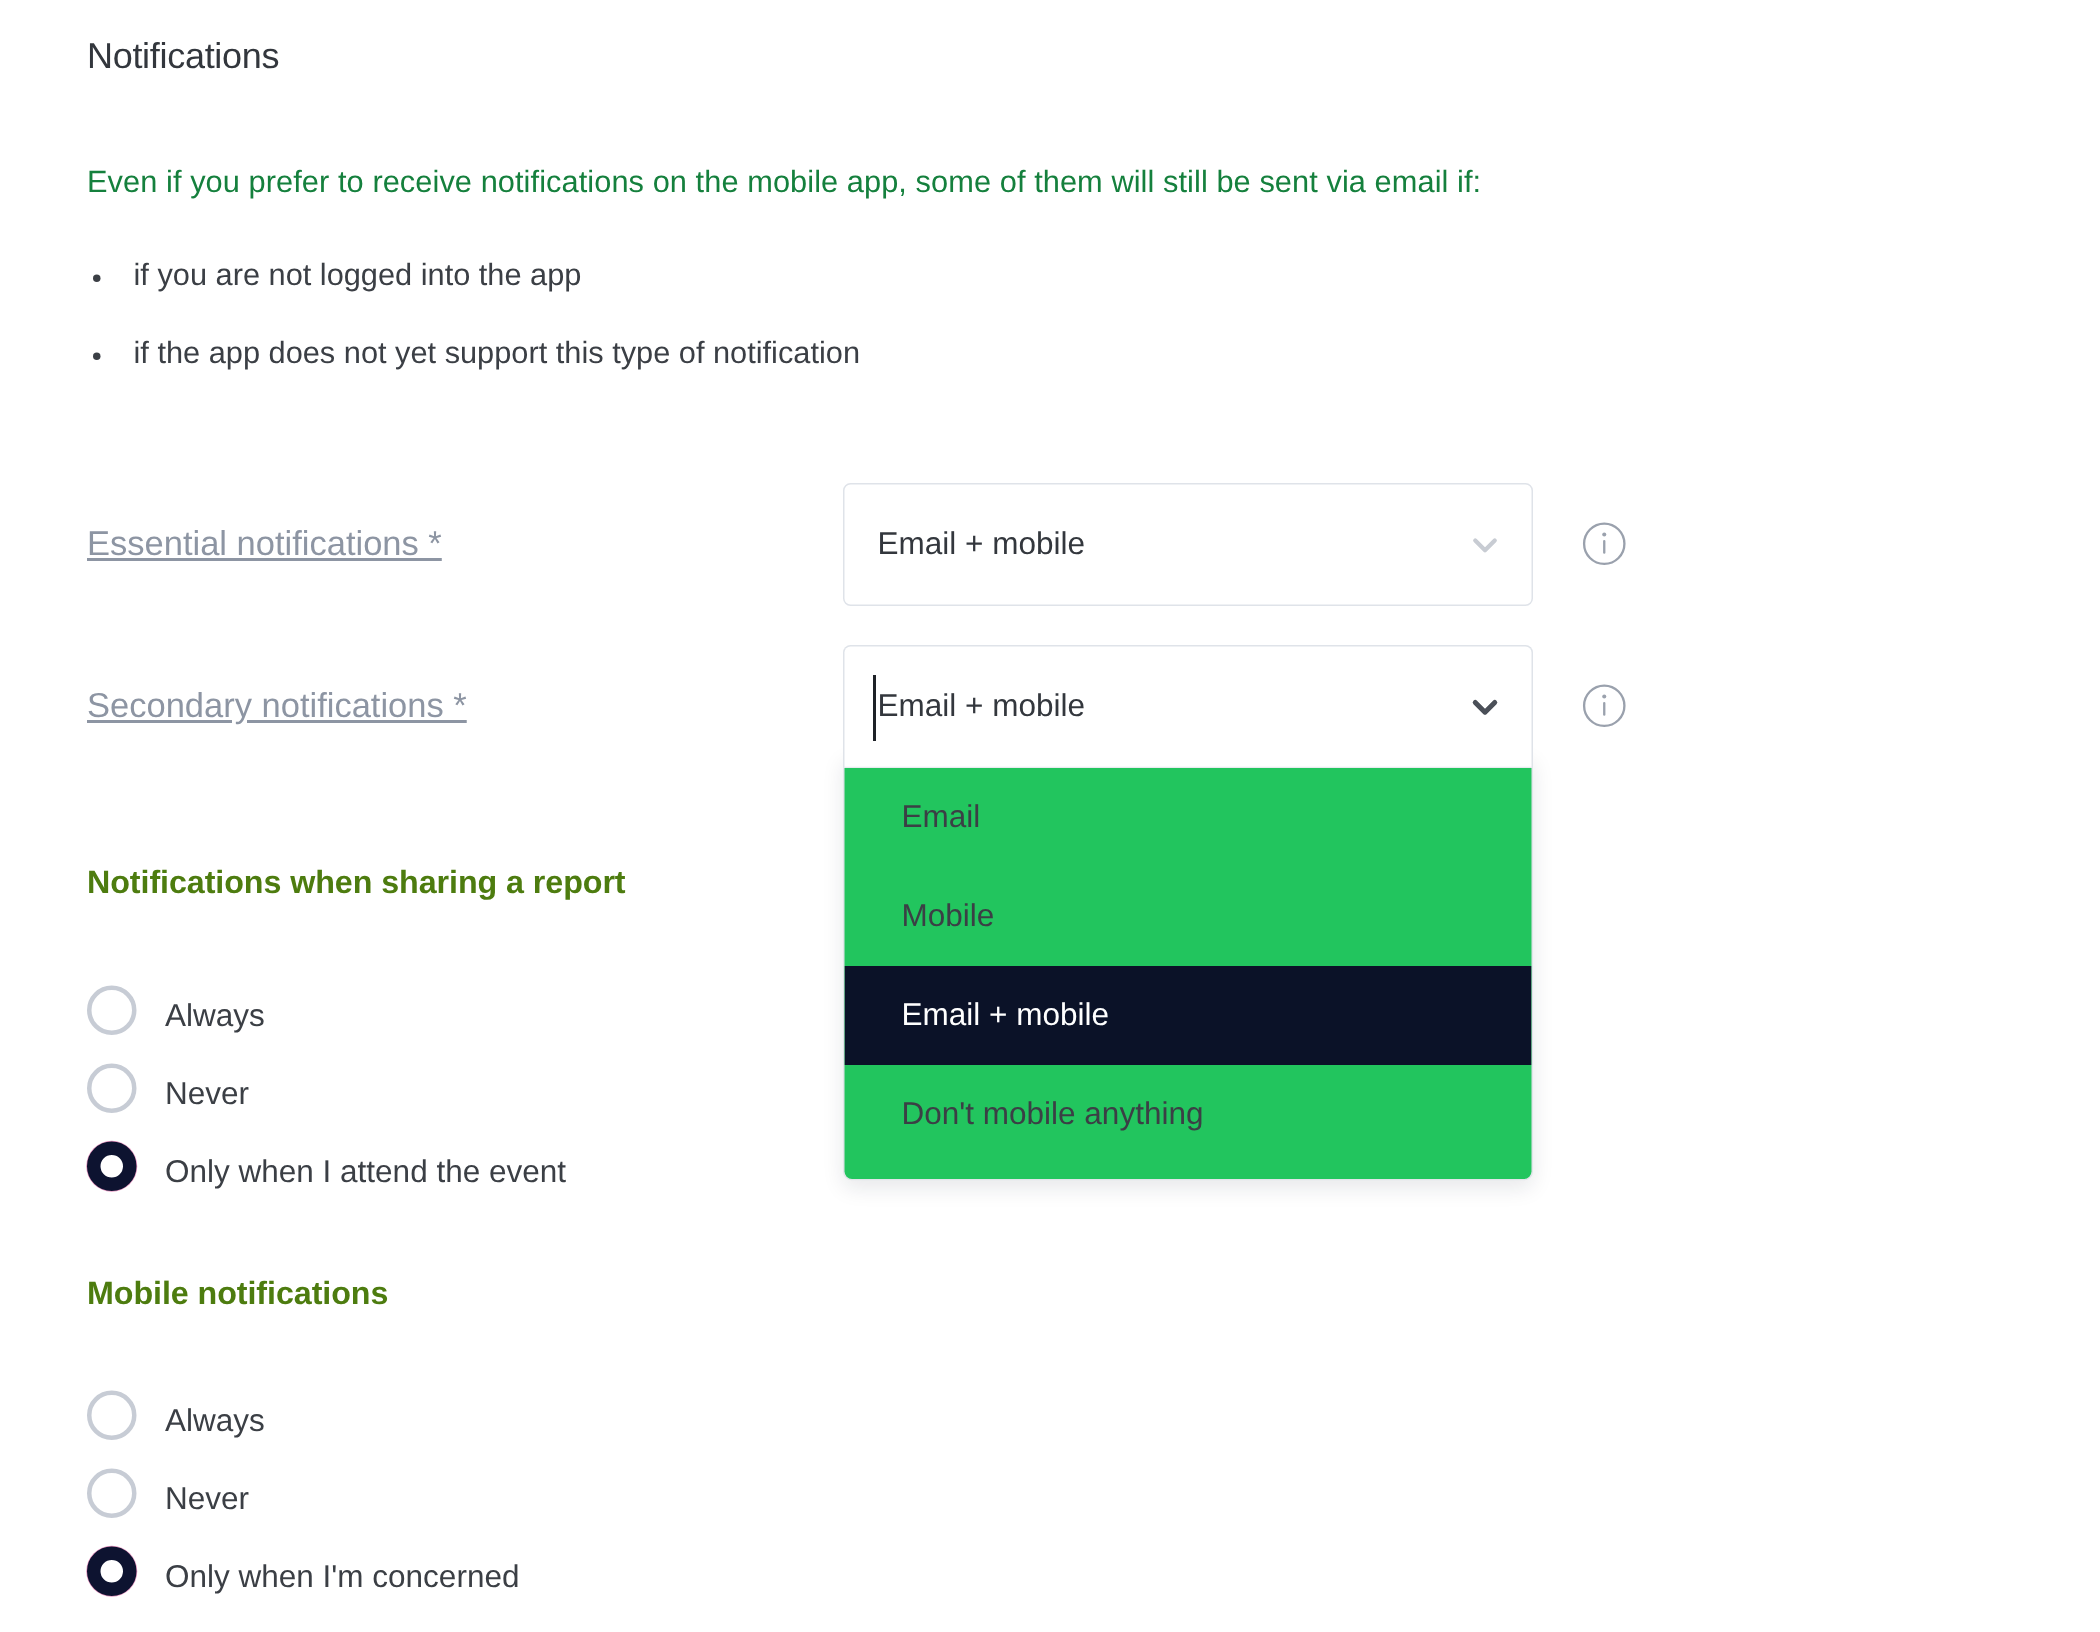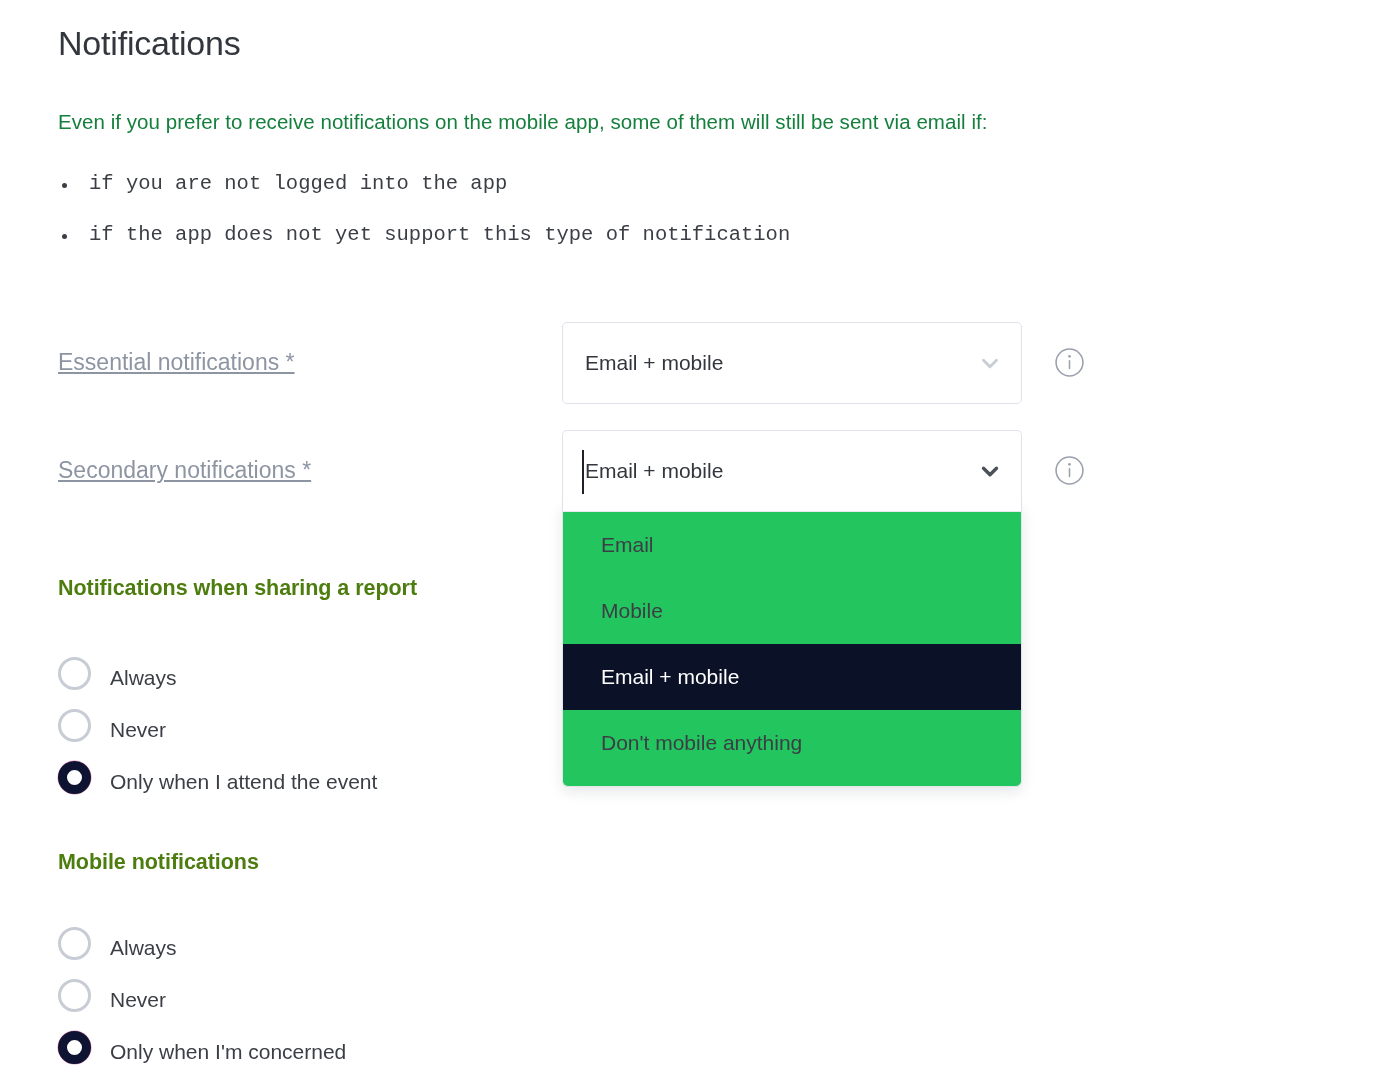--- a/index.html
+++ b/index.html
@@ -18,21 +18,21 @@
     height: 1088px;
     background: #ffffff;
     overflow: hidden;
   }
 
   
   .page-title {
     position: absolute;
     left: 58px;
     top: 24px;
-    font-size: 34px;
+    font-size: 24px;
     font-weight: 400;
     color: #33373d;
     letter-spacing: -0.2px;
   }
 
   .intro-text {
     position: absolute;
     left: 58px;
     top: 110px;
     font-size: 20.5px;
@@ -47,21 +47,20 @@
     top: 172px;
     list-style: none;
   }
   .bullet-item {
     position: relative;
     font-size: 20.5px;
     color: #3b3f45;
     padding-left: 31px;
     margin-bottom: 28px;
     white-space: nowrap;
-    font-family: Liberation Mono, monospace;
   }
   .bullet-item::before {
     content: "";
     position: absolute;
     left: 4px;
     top: 11px;
     width: 5px;
     height: 5px;
     border-radius: 50%;
     background: #3b3f45;

